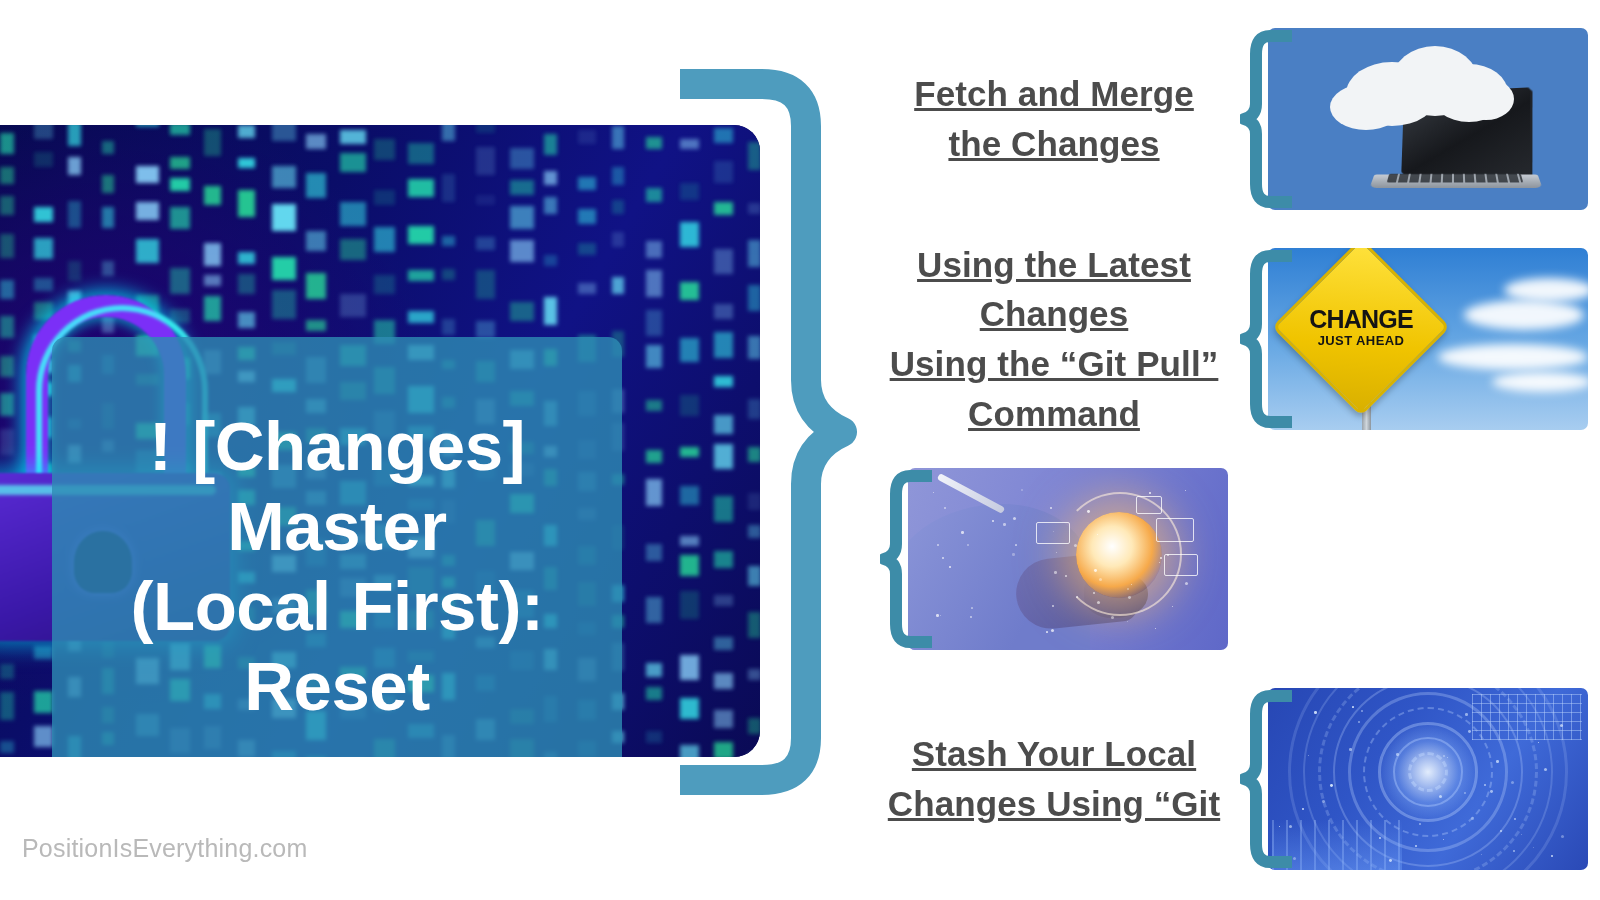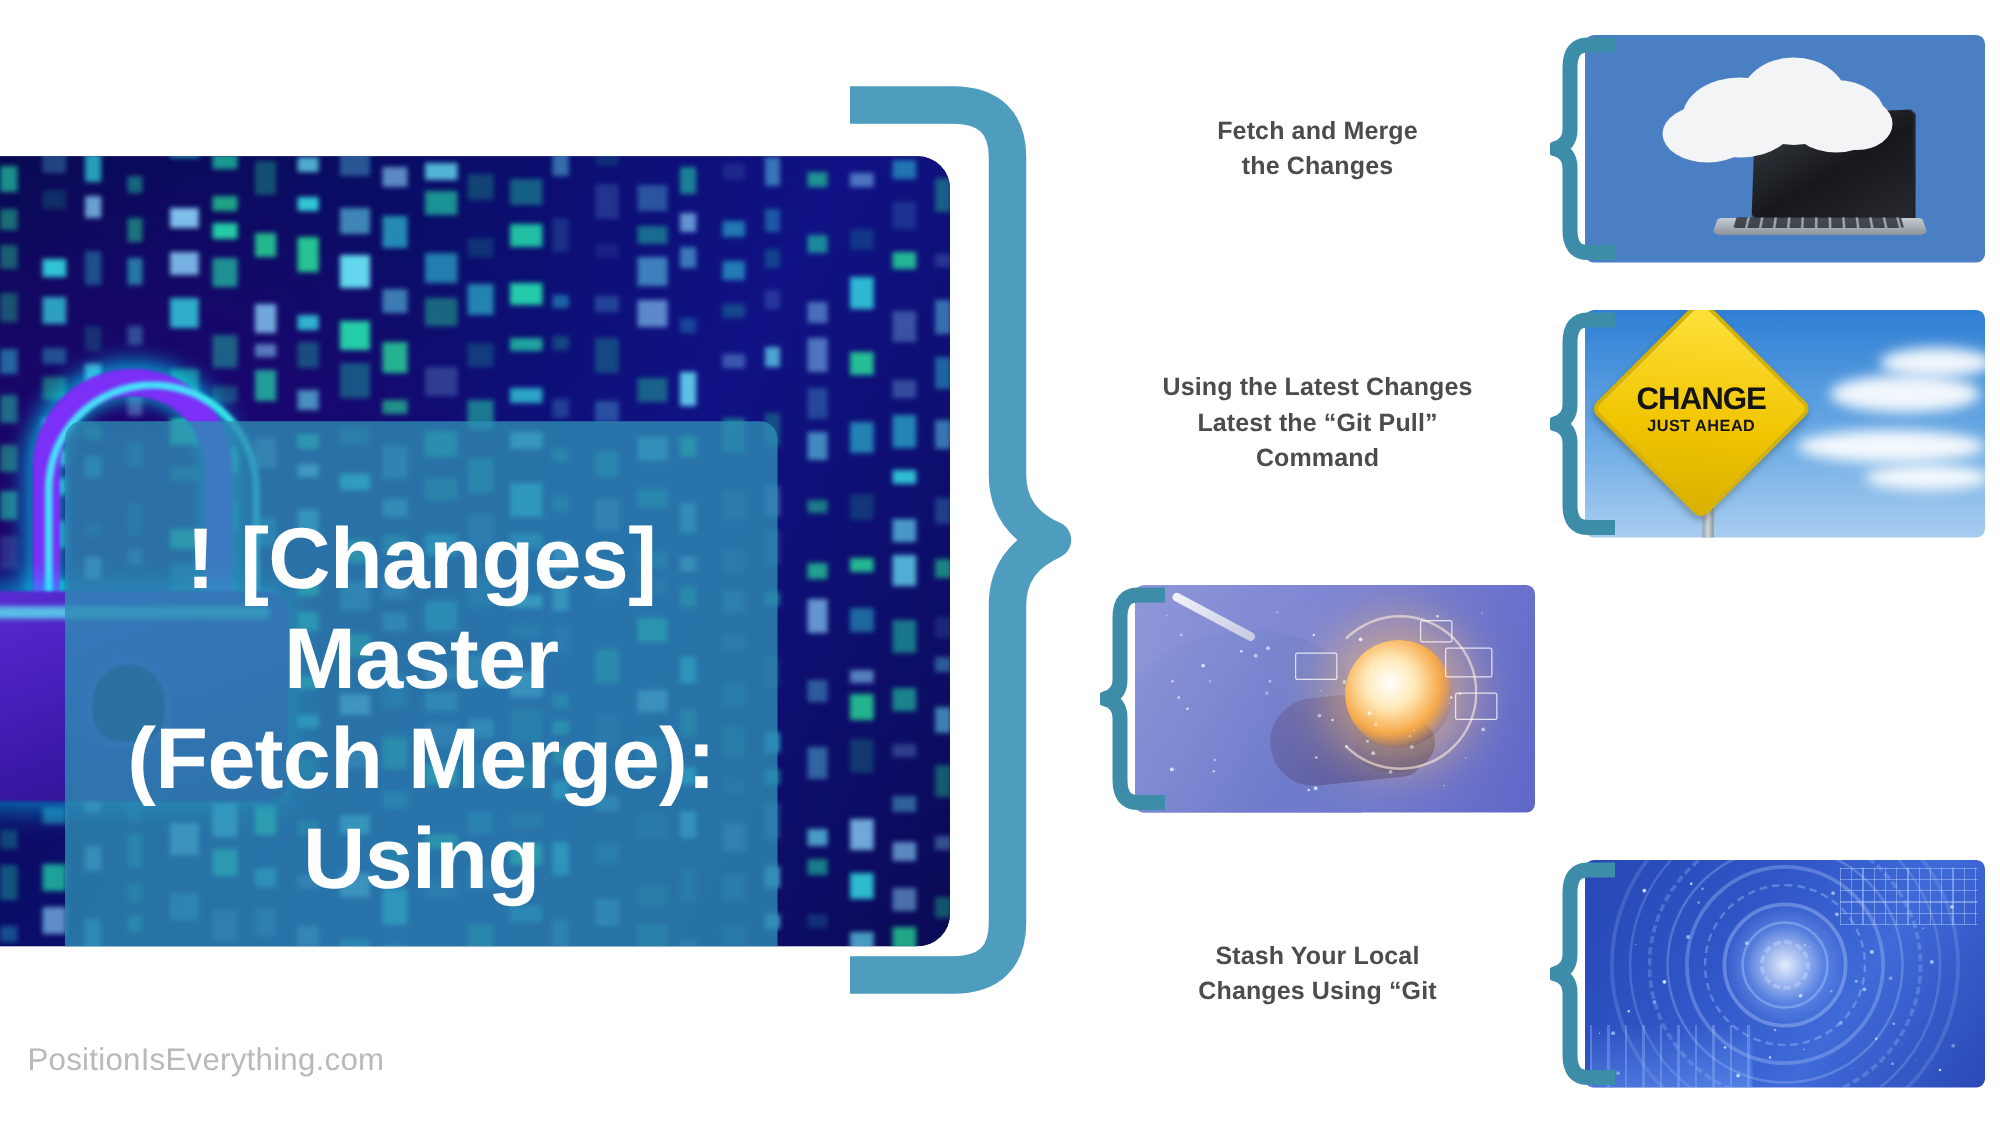--- a/index.html
+++ b/index.html
@@ -122,25 +122,26 @@
     position: absolute;
     left: 880px;
     width: 720px;
     display: flex;
     align-items: center;
   }
   .row-label {
     width: 360px;
     text-align: center;
     color: #4c4c4c;
-    font-size: 20px;
+    font-size: 35px;
     line-height: 1.42;
     font-weight: 600;
     letter-spacing: .1px;
     padding-right: 12px;
+    text-decoration: underline;
   }
   .row-media {
     position: relative;
     width: 348px;
     height: 100%;
   }
   .small-brace {
     position: absolute;
     left: 0; top: 50%;
     transform: translateY(-50%);
@@ -358,22 +359,22 @@
       <div class="lock-shackle"></div>
       <div class="lock-body">
         <div class="lock-key"></div>
       </div>
     </div>
 
     <div class="title-plate" style="background: rgba(46, 140, 180, 0.8);">
       <div class="title-text" id="hero-title">
           <div>! [Changes]</div>
           <div>Master</div>
-          <div>(Fetch Merge):</div>
-          <div>Using</div>
+          <div>(Local First):</div>
+          <div>Reset</div>
         </div>
     </div>
   </div>
 
   <div class="big-brace">
     <svg width="200" height="728" viewBox="0 0 200 728" aria-hidden="true">
       <path id="big-brace-path" d="M14 16 H96 Q140 16 140 58 V312 Q140 348 176 364 Q140 380 140 416 V670 Q140 712 96 712 H14" fill="none" stroke="#4E9CBE" stroke-width="30" stroke-linecap="butt" stroke-linejoin="round"></path>
     </svg>
   </div>
 
@@ -398,21 +399,21 @@
         <div class="cloud c2"></div>
         <div class="cloud c3"></div>
         <div class="cloud c5"></div>
       </div>
     </div>
   </div>
 
   <div class="row" id="row-1" style="top:248px; height:182px;">
     <div class="row-label" id="label-1" style="color: rgb(76, 76, 76);">
         <div>Using the Latest Changes</div>
-        <div>Latest the “Git Pull”</div>
+        <div>Using the “Git Pull”</div>
         <div>Command</div>
       </div>
     <div class="row-media">
       <div class="small-brace">
         <svg width="56" height="182" viewBox="0 0 56 182" preserveAspectRatio="none" aria-hidden="true">
           <path d="M52 8 H30 Q16 8 16 26 V76 Q16 88 4 91 Q16 94 16 106 V156 Q16 174 30 174 H52" fill="none" stroke="#3D8CA8" stroke-width="12" stroke-linejoin="round"></path>
         </svg>
       </div>
       <div class="thumb t2">
         <div class="sky-cloud" style="left:196px;top:52px;width:120px;height:30px;"></div>

